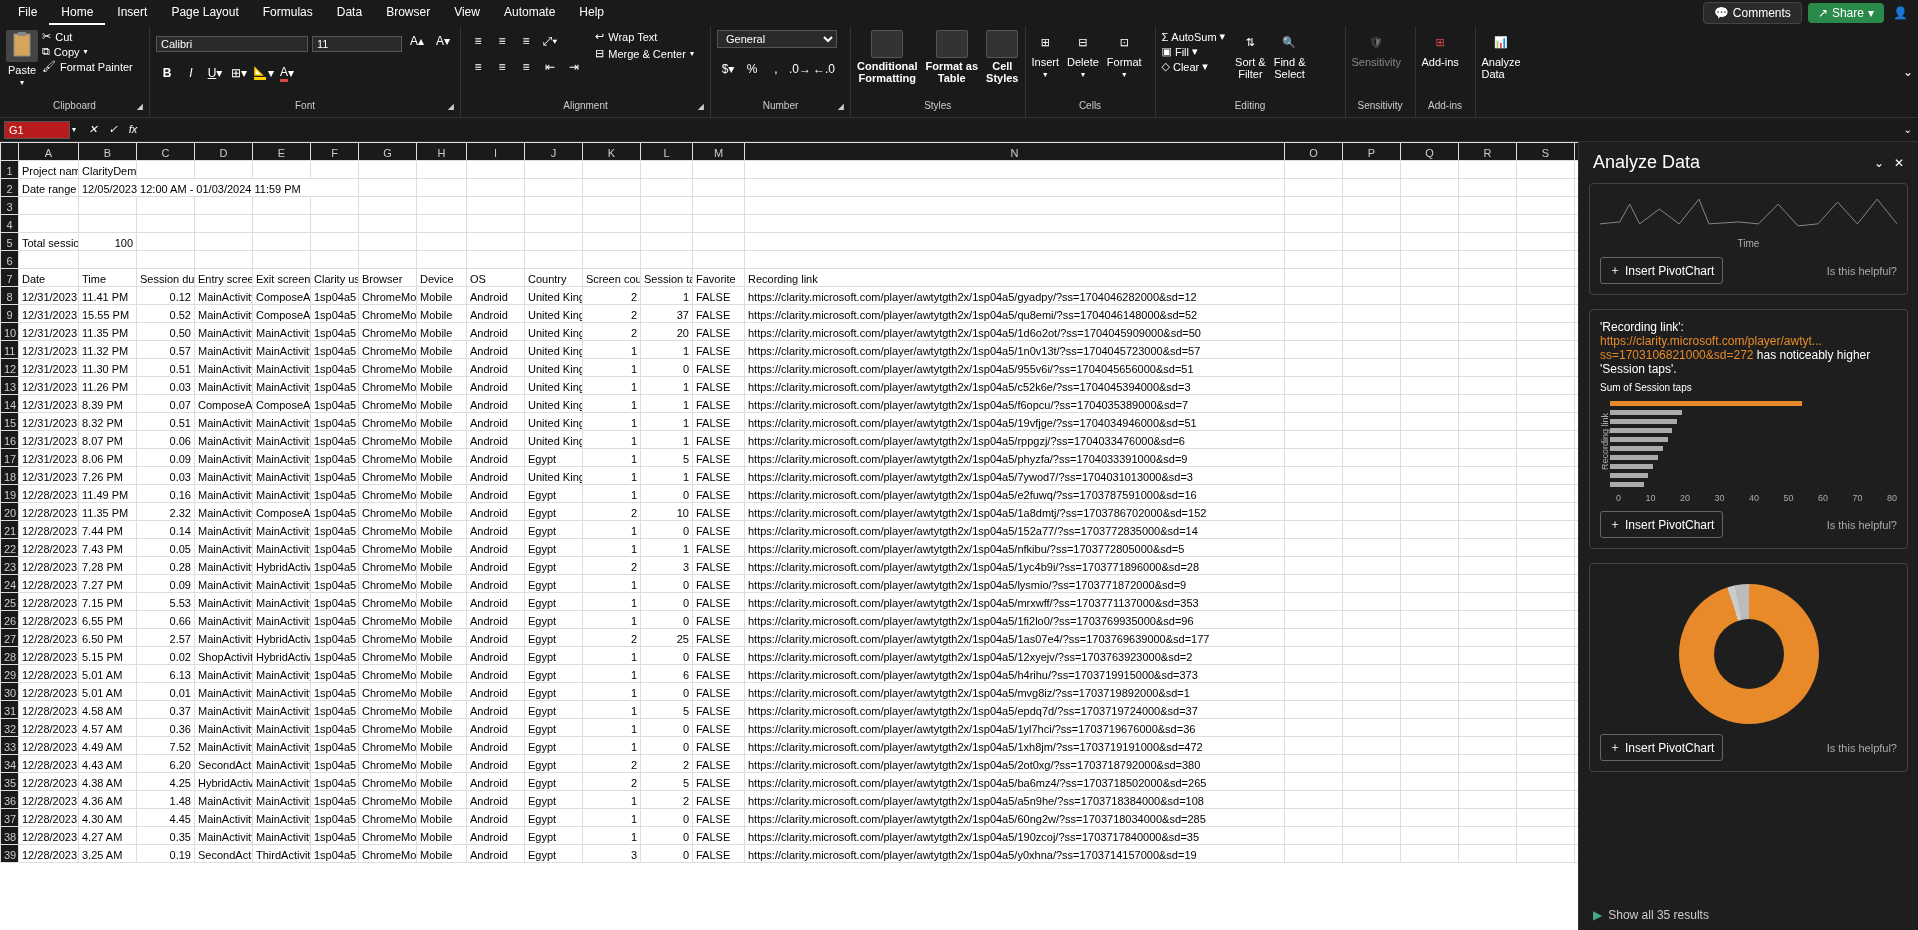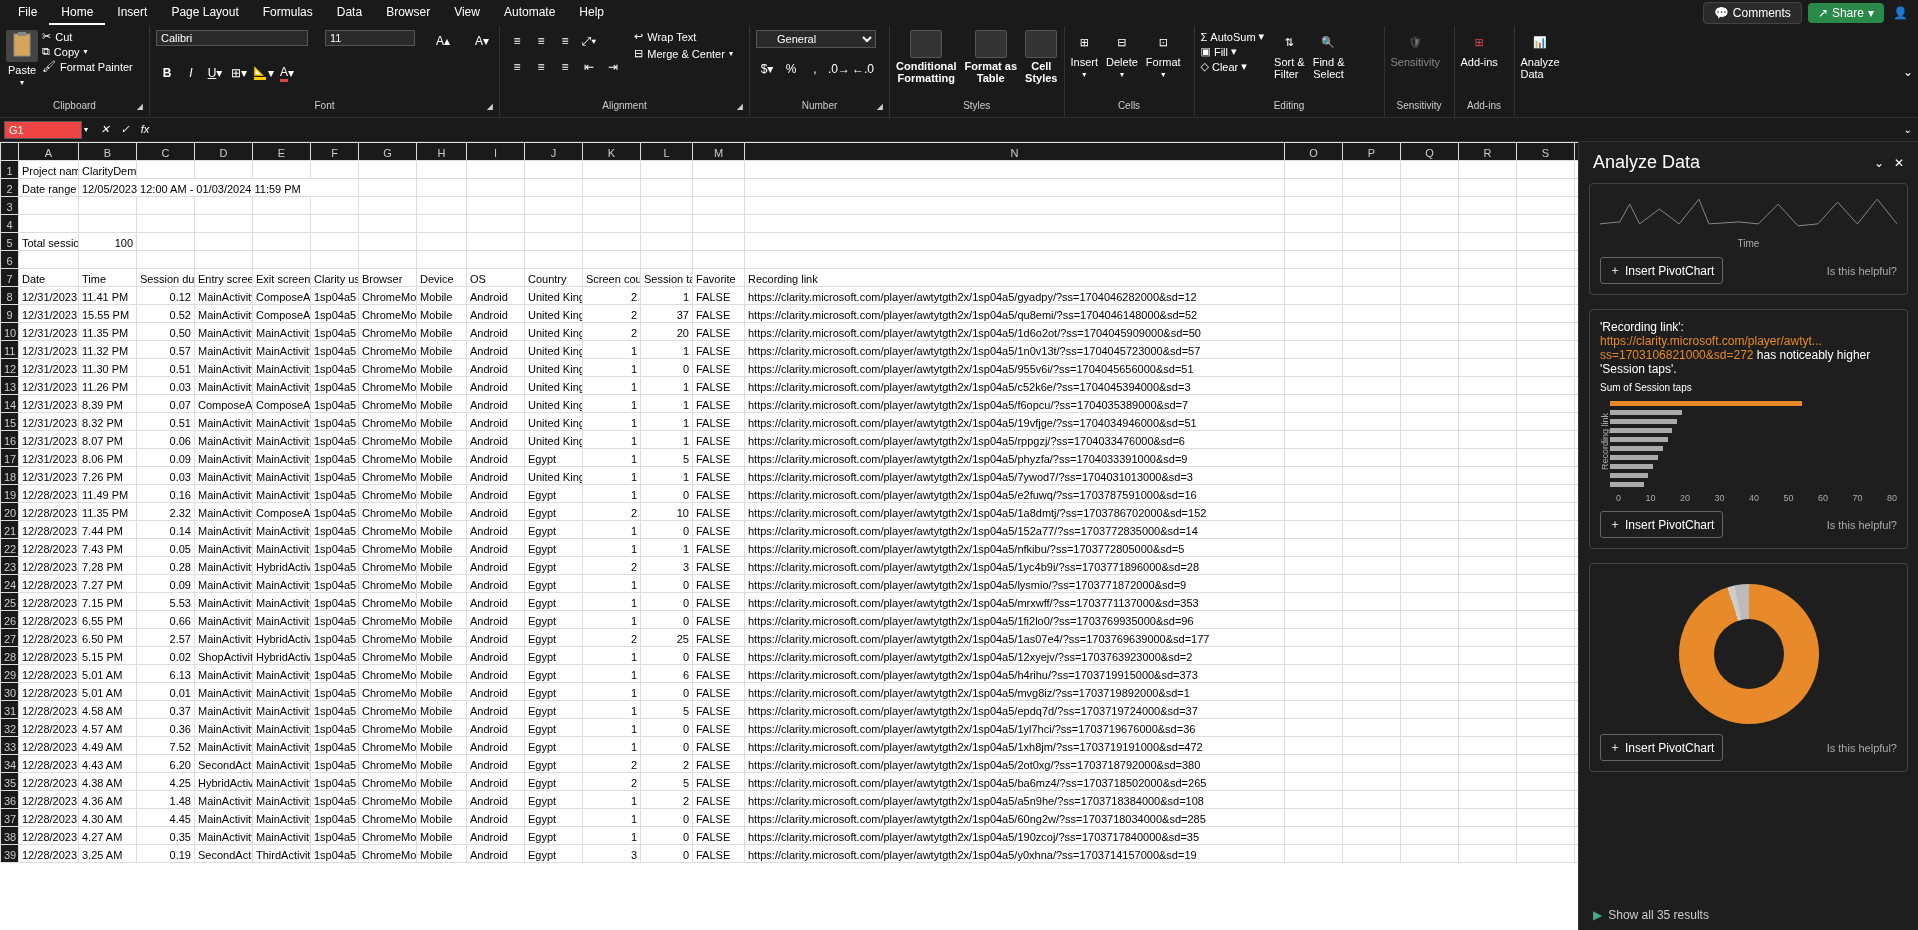--- a/index.html
+++ b/index.html
@@ -13,43 +13,43 @@
 .btn-share { background:#2a8a4a; border-radius:4px; padding:3px 10px; display:flex; align-items:center; gap:4px; cursor:pointer; font-size:12px; }
 .ribbon { height:92px; background:#1a1a1a; display:flex; border-bottom:1px solid #333; }
 .group { border-right:1px solid #333; padding:4px 6px; display:flex; flex-direction:column; justify-content:space-between; min-width:50px; }
 .group-content { flex:1; display:flex; align-items:flex-start; gap:4px; }
 .group-label { font-size:10px; text-align:center; color:#ccc; padding:2px 0; position:relative; }
 .group-label .dialog-launcher { position:absolute; right:0; bottom:2px; font-size:8px; }
 .paste-col { display:flex; flex-direction:column; align-items:center; gap:2px; }
 .big-icon { width:32px; height:32px; background:#444; border-radius:2px; display:flex; align-items:center; justify-content:center; }
 .small-row { display:flex; flex-direction:column; gap:2px; font-size:11px; }
 .small-row span { display:flex; align-items:center; gap:4px; cursor:pointer; white-space:nowrap; }
-.font-row1 { display:flex; gap:17px; align-items:flex-start; }
+.font-row1 { display:flex; gap:4px; align-items:flex-end; }
 .font-sel { background:#2a2a2a; border:1px solid #555; font-size:11px; padding:1px 4px; color:#fff; min-width:90px; }
 .font-size { width:38px; }
 .icon-btn { width:22px; height:22px; display:flex; align-items:center; justify-content:center; cursor:pointer; font-size:12px; border-radius:2px; }
 .font-row2 { display:flex; gap:2px; align-items:center; margin-top:6px; }
 .align-grid { display:flex; flex-direction:column; gap:4px; }
 .align-row { display:flex; gap:2px; }
 .wrap-merge { display:flex; flex-direction:column; gap:4px; font-size:11px; margin-left:6px; }
 .wrap-merge span { display:flex; align-items:center; gap:4px; cursor:pointer; white-space:nowrap; }
-.num-sel { background:#2a2a2a; border:1px solid #555; font-size:11px; padding:1px 16px; color:#fff; width:120px; }
+.num-sel { background:#2a2a2a; border:1px solid #555; font-size:11px; padding:1px 4px; color:#fff; width:120px; }
 .num-icons { display:flex; gap:2px; margin-top:6px; }
 .styles-row { display:flex; gap:8px; }
 .style-col { display:flex; flex-direction:column; align-items:center; gap:2px; cursor:pointer; font-size:11px;font-weight:bold; }
 .style-col .ic { width:32px; height:28px; background:#333; border:1px solid #555; border-radius:2px; }
 .cells-row, .editing-row, .analyze-row { display:flex; gap:8px; }
 .cell-col { display:flex; flex-direction:column; align-items:center; gap:2px; cursor:pointer; font-size:11px; }
 .cell-col .ic { width:24px; height:24px; display:flex; align-items:center; justify-content:center; }
 .edit-list { display:flex; flex-direction:column; gap:2px; font-size:11px; margin-right:6px; }
 .edit-list span { cursor:pointer; white-space:nowrap; display:flex; align-items:center; gap:3px; }
 .sens-col .lbl { color:#888; }
 .expand-arrow { width:20px; display:flex; align-items:center; justify-content:center; cursor:pointer; }
 .namebox-row { height:24px; background:#1a1a1a; display:flex; align-items:center; border-bottom:1px solid #333; }
-.namebox { width:78px; background:#ef4444; border:1px solid #555; color:#fff; font-size:11px; padding:2px 4px; margin-left:4px; }
+.namebox { width:66px; background:#b91c1c; border:1px solid #555; color:#fff; font-size:11px; padding:2px 4px; margin-left:4px; }
 .fx-icons { display:flex; gap:2px; margin:0 8px; }
 .fx-icons span { width:18px; text-align:center; cursor:pointer; font-style:italic; font-size:11px; }
 .formula-bar { flex:1; background:#1a1a1a; border:none; color:#fff; font-size:11px; padding:2px 4px; outline:none; }
 .grid-area { display:flex; height:calc(100% - 142px); }
 .sheet { flex:1; background:#fff; color:#000; overflow:auto; position:relative; }
 table { border-collapse:collapse; font-size:11px; background:#fff; color:#000; width:100%; table-layout:fixed; }
 th,td { border:1px solid #ddd; padding:1px 3px; height:18px; white-space:nowrap; overflow:hidden; text-align:left; vertical-align:bottom; }
 th { background:#1a1a1a; color:#ccc; font-weight:normal; text-align:center; position:sticky; }
 thead th { top:0; }
 th.rowh { background:#1a1a1a; color:#ccc; text-align:center; width:18px; position:sticky; left:0; }
@@ -260,21 +260,21 @@
   <div class="group" style="min-width:190px">
     <div class="group-content">
       <div class="edit-list">
         <span>Σ <span>AutoSum</span> ▾</span>
         <span>▣ <span>Fill</span> ▾</span>
         <span>◇ <span>Clear</span> ▾</span>
       </div>
       <div class="cells-row">
         <div class="cell-col">
             <div class="ic">⇅</div>
-            <span style="white-space:pre-line;">Sort &amp;
+            <span style="white-space:pre-line;text-align:center">Sort &amp;
 Filter</span>
           </div>
         <div class="cell-col">
             <div class="ic">🔍</div>
             <span style="white-space:pre-line;text-align:center">Find &amp;
 Select</span>
           </div>
       </div>
     </div>
     <div class="group-label"><span>Editing</span></div>

